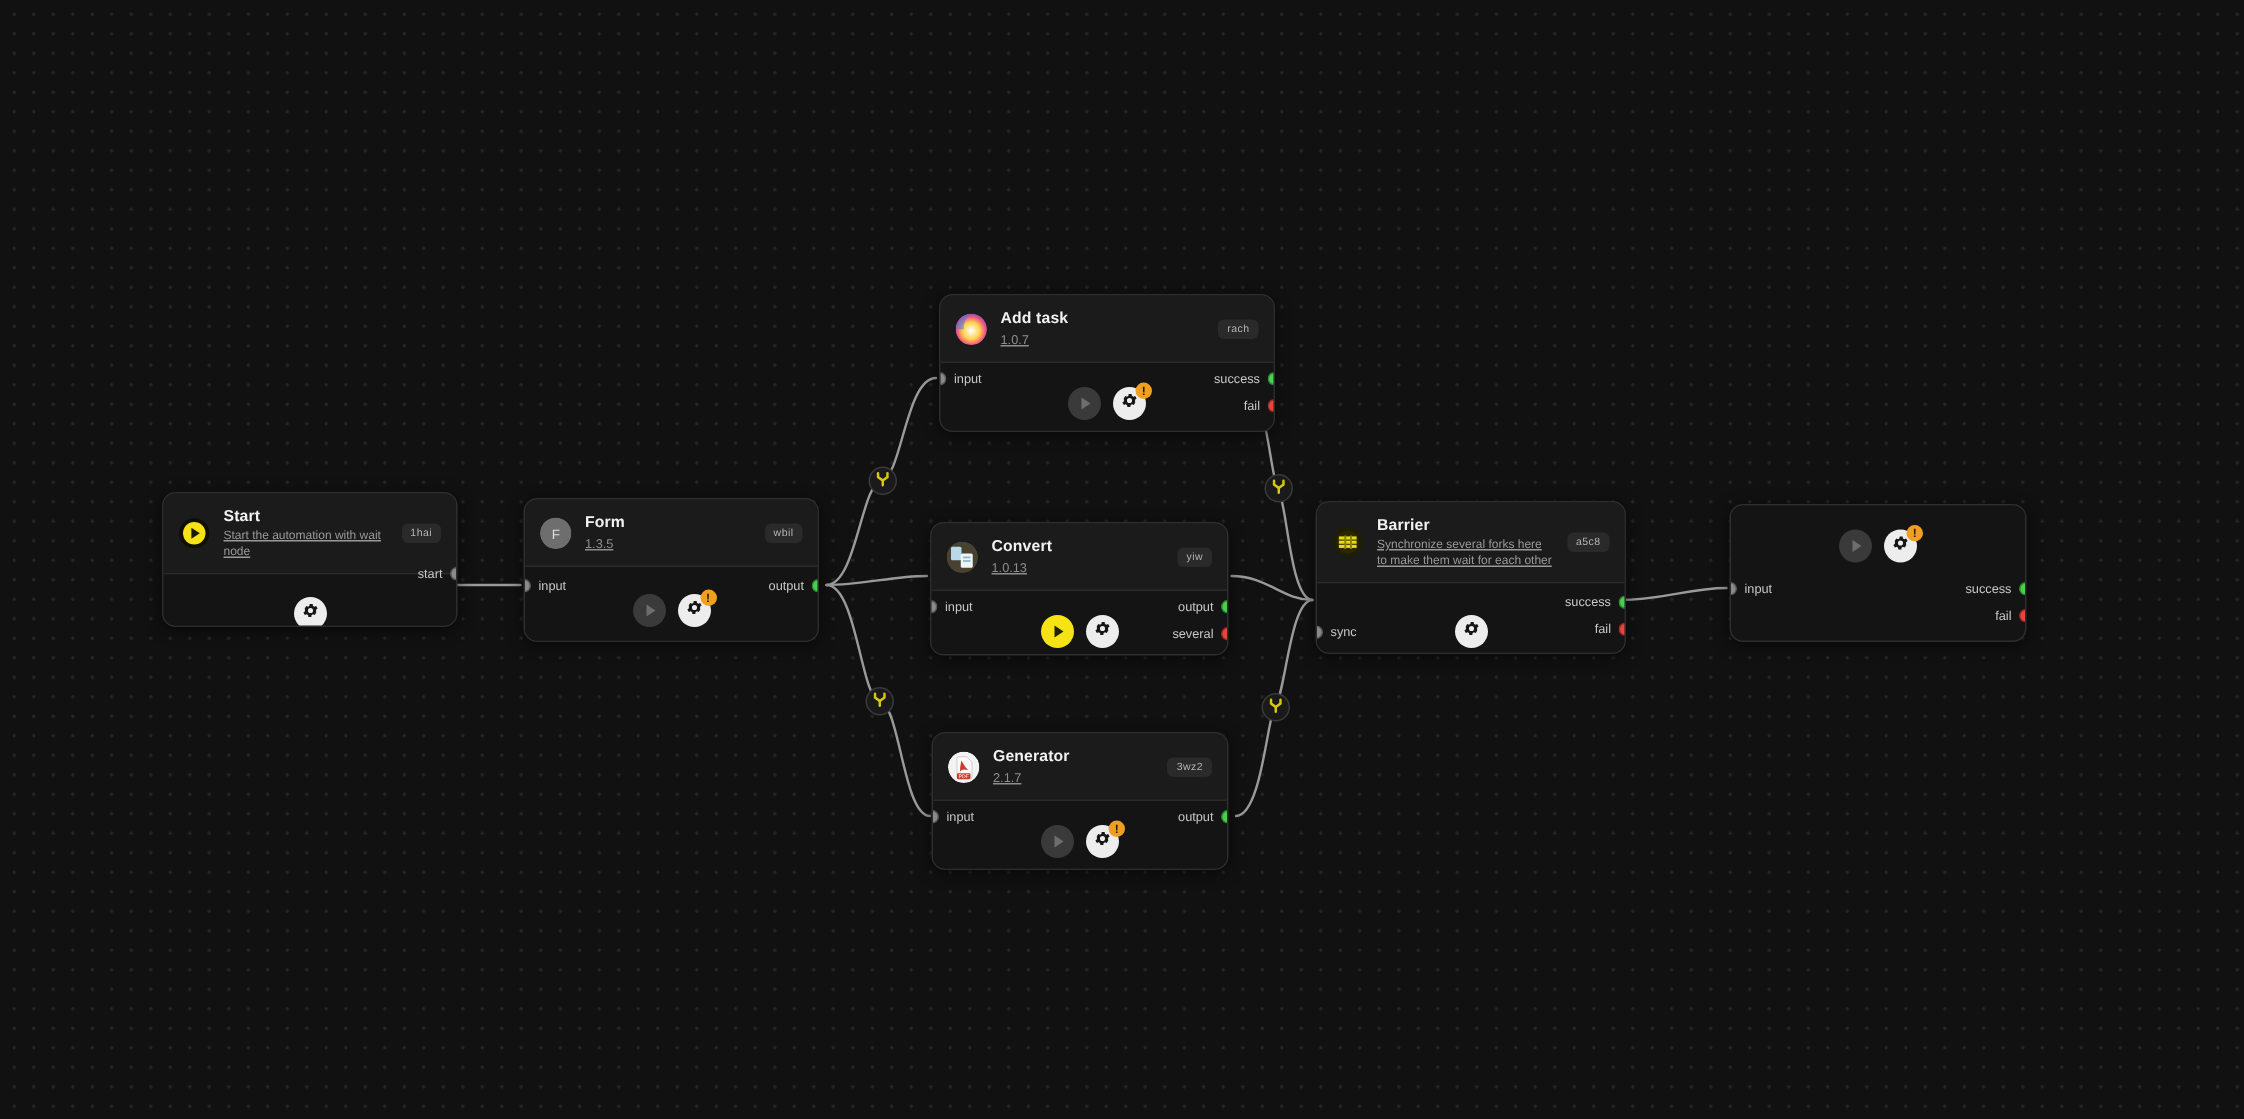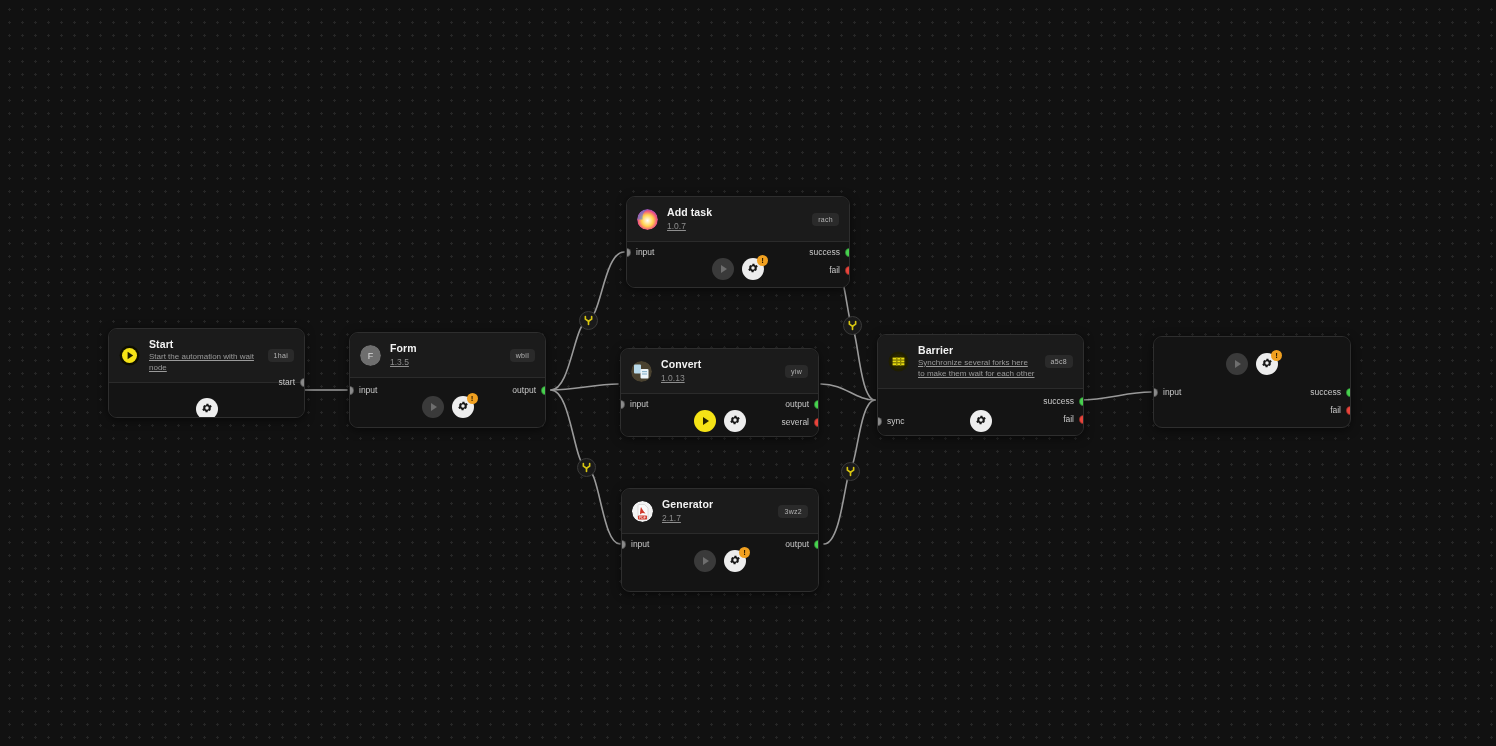--- a/index.html
+++ b/index.html
@@ -272,21 +272,21 @@
         </div>
         <div class="port right" style="top: 50px;">
           <span class="port-dot green"></span>
           <span class="port-label">output</span>
         </div>
         <div class="port right" style="top: 68px;">
           <span class="port-dot red"></span>
           <span class="port-label">several</span>
         </div>
       </div>
-      <div class="node" style="left: 621px; top: 488px; width: 198px; height: 104px;">
+      <div class="node" style="left: 621px; top: 488px; width: 198px; height: 92px;">
         <div class="node-head">
           <span class="node-icon">
             <svg width="21" height="21" viewBox="0 0 21 21">
               <circle cx="10.5" cy="10.5" r="10.5" fill="#f3f3f3"></circle>
               <path d="M7 3.5 h5.5 l3.5 3.5 v10 a1 1 0 0 1 -1 1 h-8 a1 1 0 0 1 -1 -1 v-12.5 a1 1 0 0 1 1 -1z" fill="#fafafa" stroke="#c9c9c9" stroke-width=".6"></path>
               <path d="M9 6 q2 4 4.5 6.5 q-4 -1.5 -5.5 1 q0 -4 1 -7.5z" fill="#d03a2d"></path>
               <rect x="6" y="14.5" width="9" height="4" rx=".8" fill="#d03a2d"></rect>
               <text x="10.5" y="17.8" font-size="3.4" fill="#fff" text-anchor="middle" font-family="Liberation Sans">PDF</text>
             </svg>
           </span>

